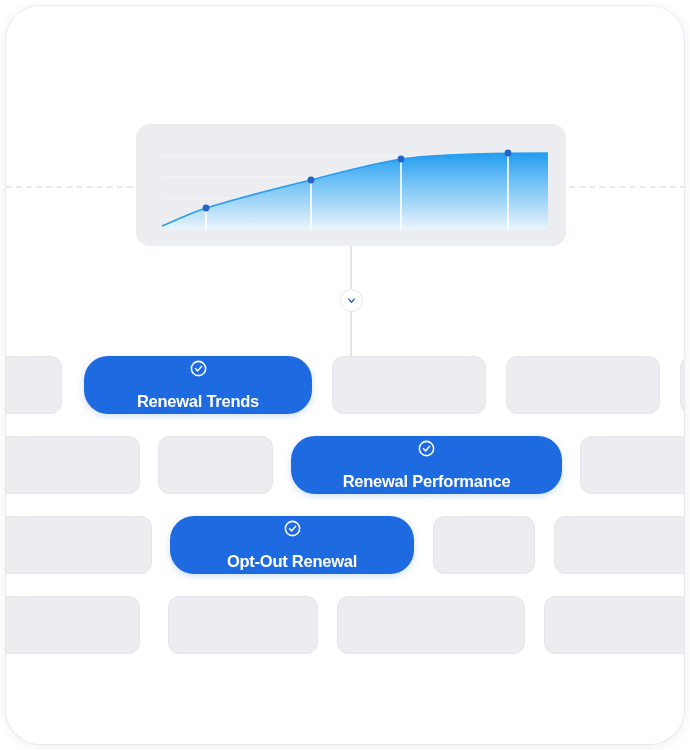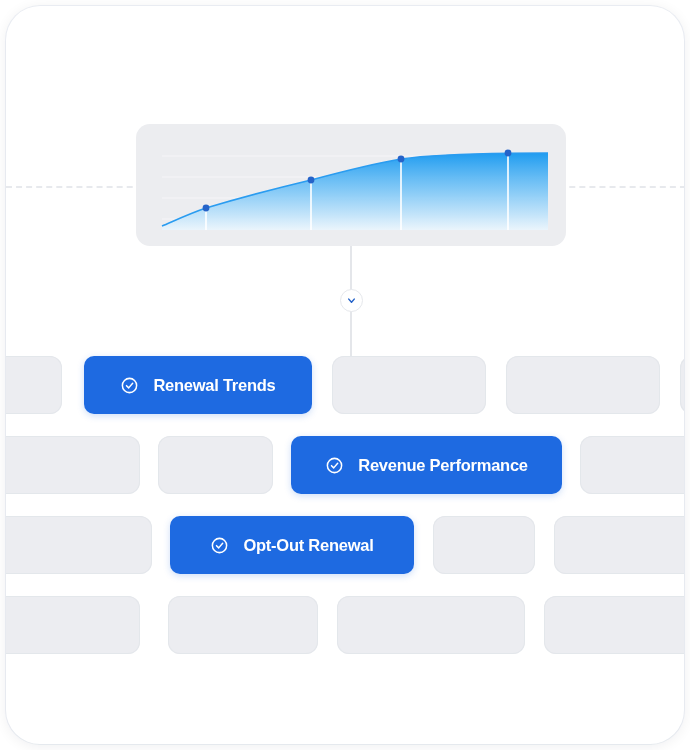--- a/index.html
+++ b/index.html
@@ -110,26 +110,27 @@
     border-radius: 12px;
   }
 
   .pill.ghost {
     background: #ecedf1;
     box-shadow: inset 0 0 0 1px rgba(226, 229, 234, 0.9);
   }
 
   .pill.active {
     background: #1e6ae1;
-    border-radius: 10px;
+    border-radius: 24px;
     display: flex;
     align-items: center;
     justify-content: center;
     gap: 14px;
     box-shadow: 0 2px 7px rgba(30, 106, 225, 0.22);
+    flex-direction: column;
   }
 
   .pill.active .check-icon { display: block; flex: 0 0 auto; }
 
   .pill.active .pill-label {
     color: #ffffff;
     font-size: 16.5px;
     font-weight: bold;
     letter-spacing: -0.25px;
     white-space: nowrap;
@@ -207,21 +208,21 @@
           <div class="pill ghost" style="left: 674px; width: 60px;"></div>
         </div>
       <div class="pill-row row-2">
           <div class="pill ghost" style="left: -18px; width: 152px;"></div>
           <div class="pill ghost" style="left: 152px; width: 115px;"></div>
           <div class="pill active" style="left: 285px; width: 271px;">
             <svg class="check-icon" width="19" height="19" viewBox="0 0 24 24" fill="none" stroke="#ffffff" stroke-width="1.9" stroke-linecap="round" stroke-linejoin="round">
               <circle cx="12" cy="12" r="9"></circle>
               <polyline points="8.2,12.2 11,15 16,9.3"></polyline>
             </svg>
-            <span class="pill-label">Revenue Performance</span>
+            <span class="pill-label">Renewal Performance</span>
           </div>
           <div class="pill ghost" style="left: 574px; width: 134px;"></div>
         </div>
       <div class="pill-row row-3">
           <div class="pill ghost" style="left: -18px; width: 164px;"></div>
           <div class="pill active" style="left: 164px; width: 244px;">
             <svg class="check-icon" width="19" height="19" viewBox="0 0 24 24" fill="none" stroke="#ffffff" stroke-width="1.9" stroke-linecap="round" stroke-linejoin="round">
               <circle cx="12" cy="12" r="9"></circle>
               <polyline points="8.2,12.2 11,15 16,9.3"></polyline>
             </svg>

